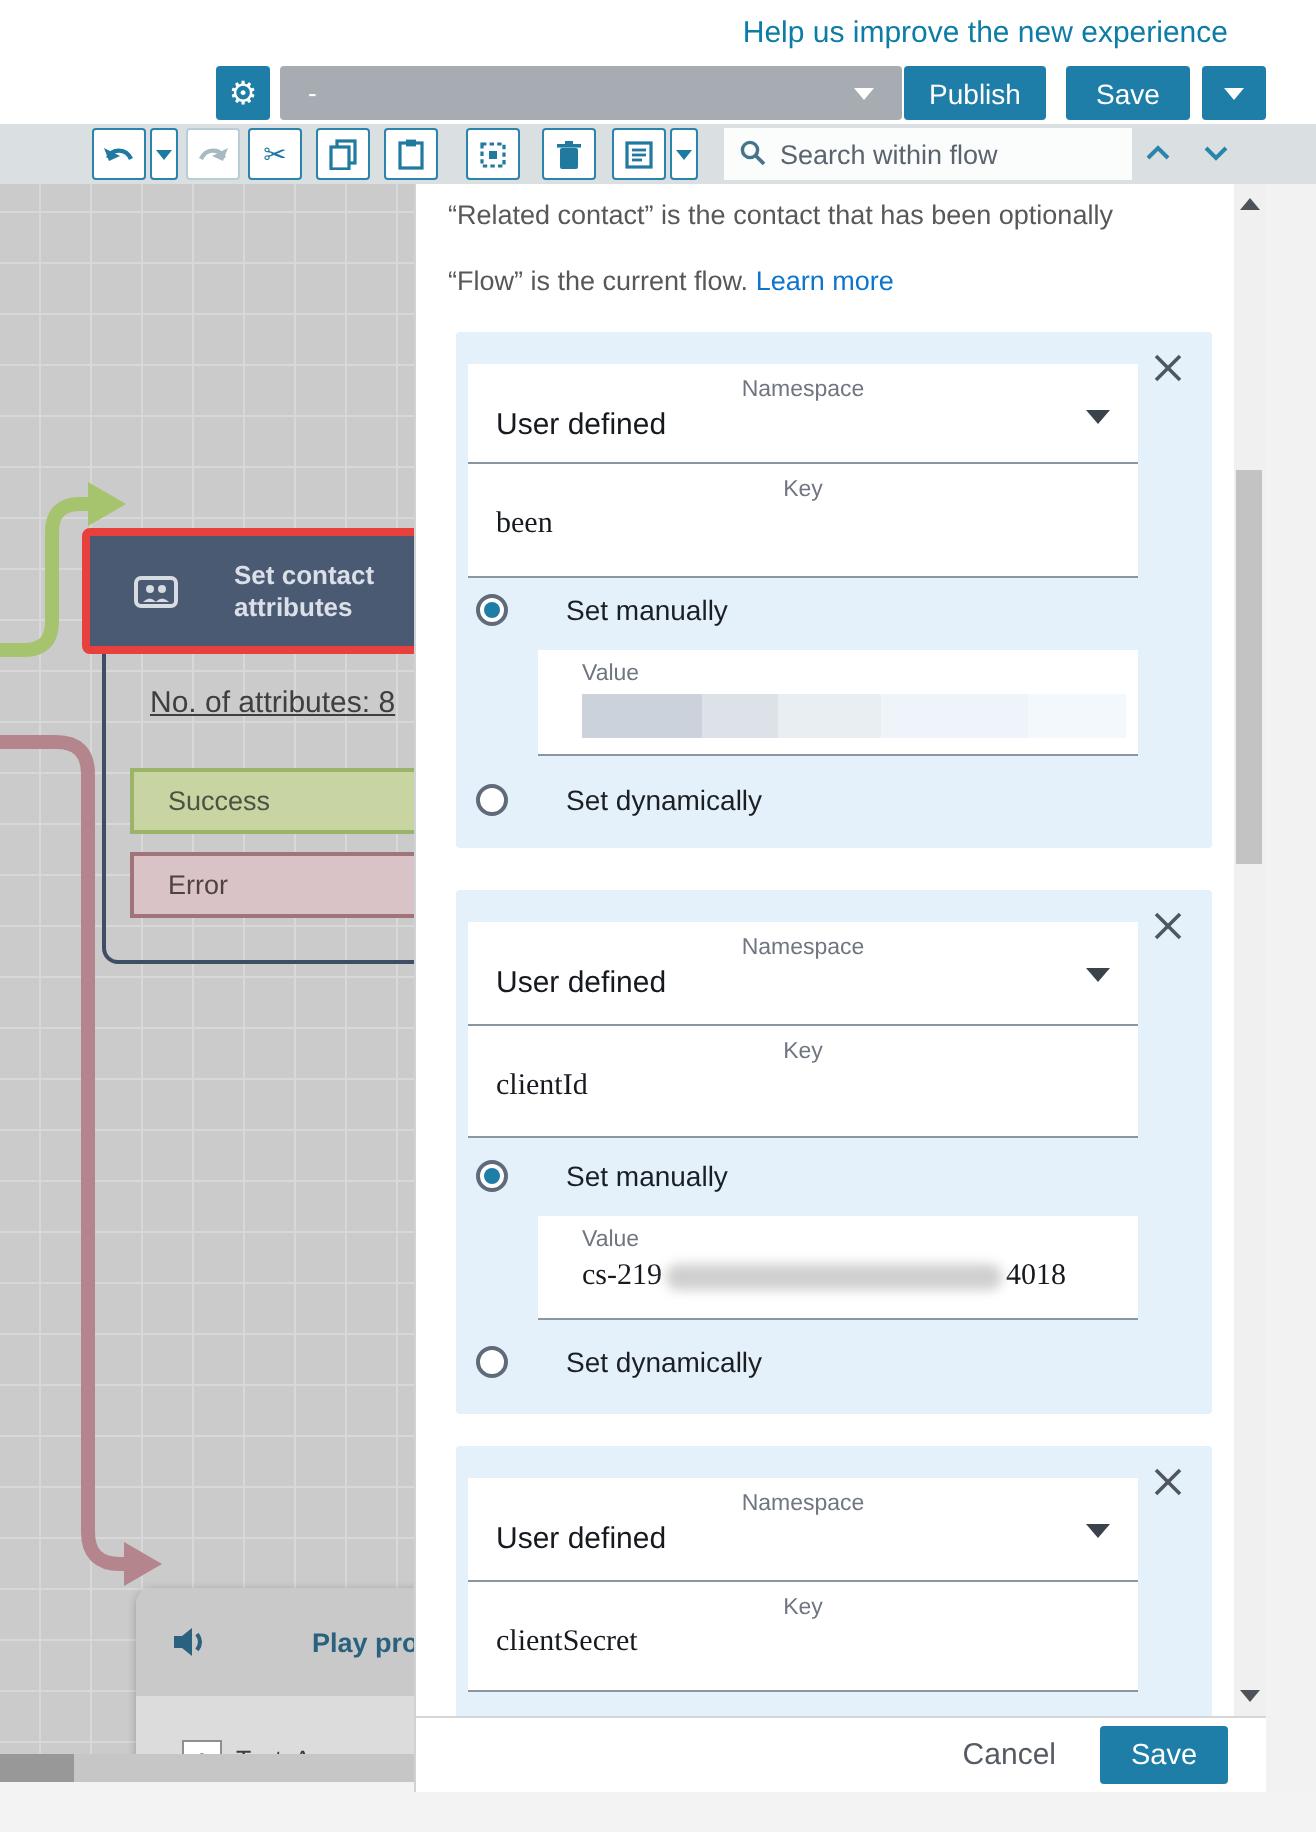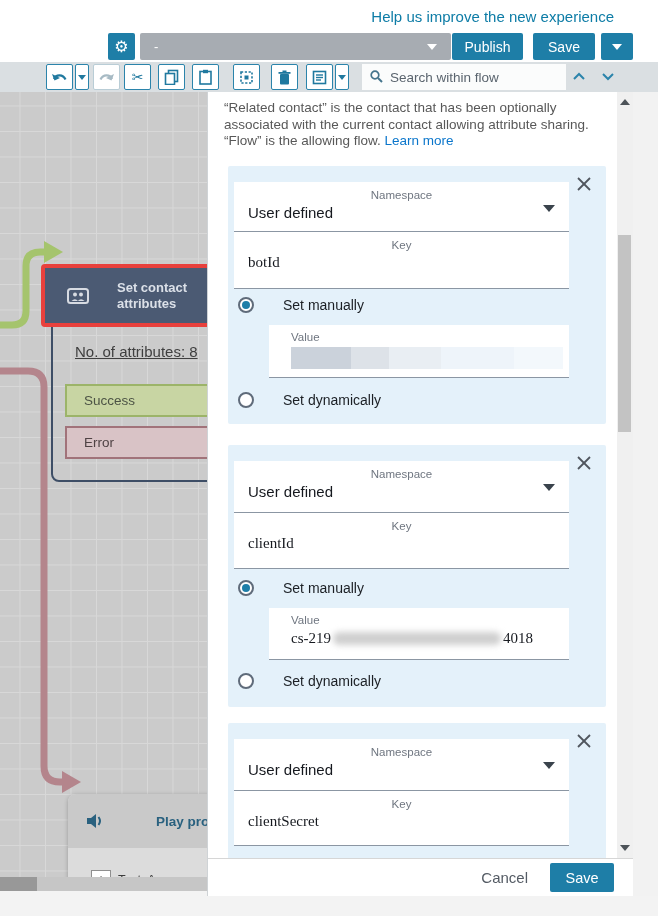--- a/index.html
+++ b/index.html
@@ -239,35 +239,35 @@
 
 <div id="hscroll" class="abs">
   <div id="hscroll-thumb"></div>
 </div>
 
 <div id="panel" class="abs">
   <div id="panel-scroll">
 
     <div id="panel-desc">
       <span>“Related contact” is the contact that has been optionally</span><br>
-      <span>associated with the current contact allowing attribute sharing.</span><br>
-      <span>“Flow” is the allowing flow.</span>
+      <br>
+      <span>“Flow” is the current flow.</span>
       <span id="learn-more">Learn more</span>
     </div>
 
     <div id="card1" class="card">
       <div class="fields">
         <div class="field" style="height:50px">
           <div class="lbl">Namespace</div>
           <div class="val">User defined</div>
           <div class="ns-caret"></div>
         </div>
         <div class="field" style="height:57px">
           <div class="lbl">Key</div>
-          <div class="val serif">botId</div>
+          <div class="val serif">been</div>
         </div>
       </div>
       <svg class="card-close" width="16" height="16">
           <line x1="2" y1="2" x2="14" y2="14" stroke="#50565e" stroke-width="1.8"></line>
           <line x1="14" y1="2" x2="2" y2="14" stroke="#50565e" stroke-width="1.8"></line>
         </svg>
       <div class="radio-row" style="top:131px">
         <span class="radio sel"></span>
         <span>Set manually</span>
       </div>

